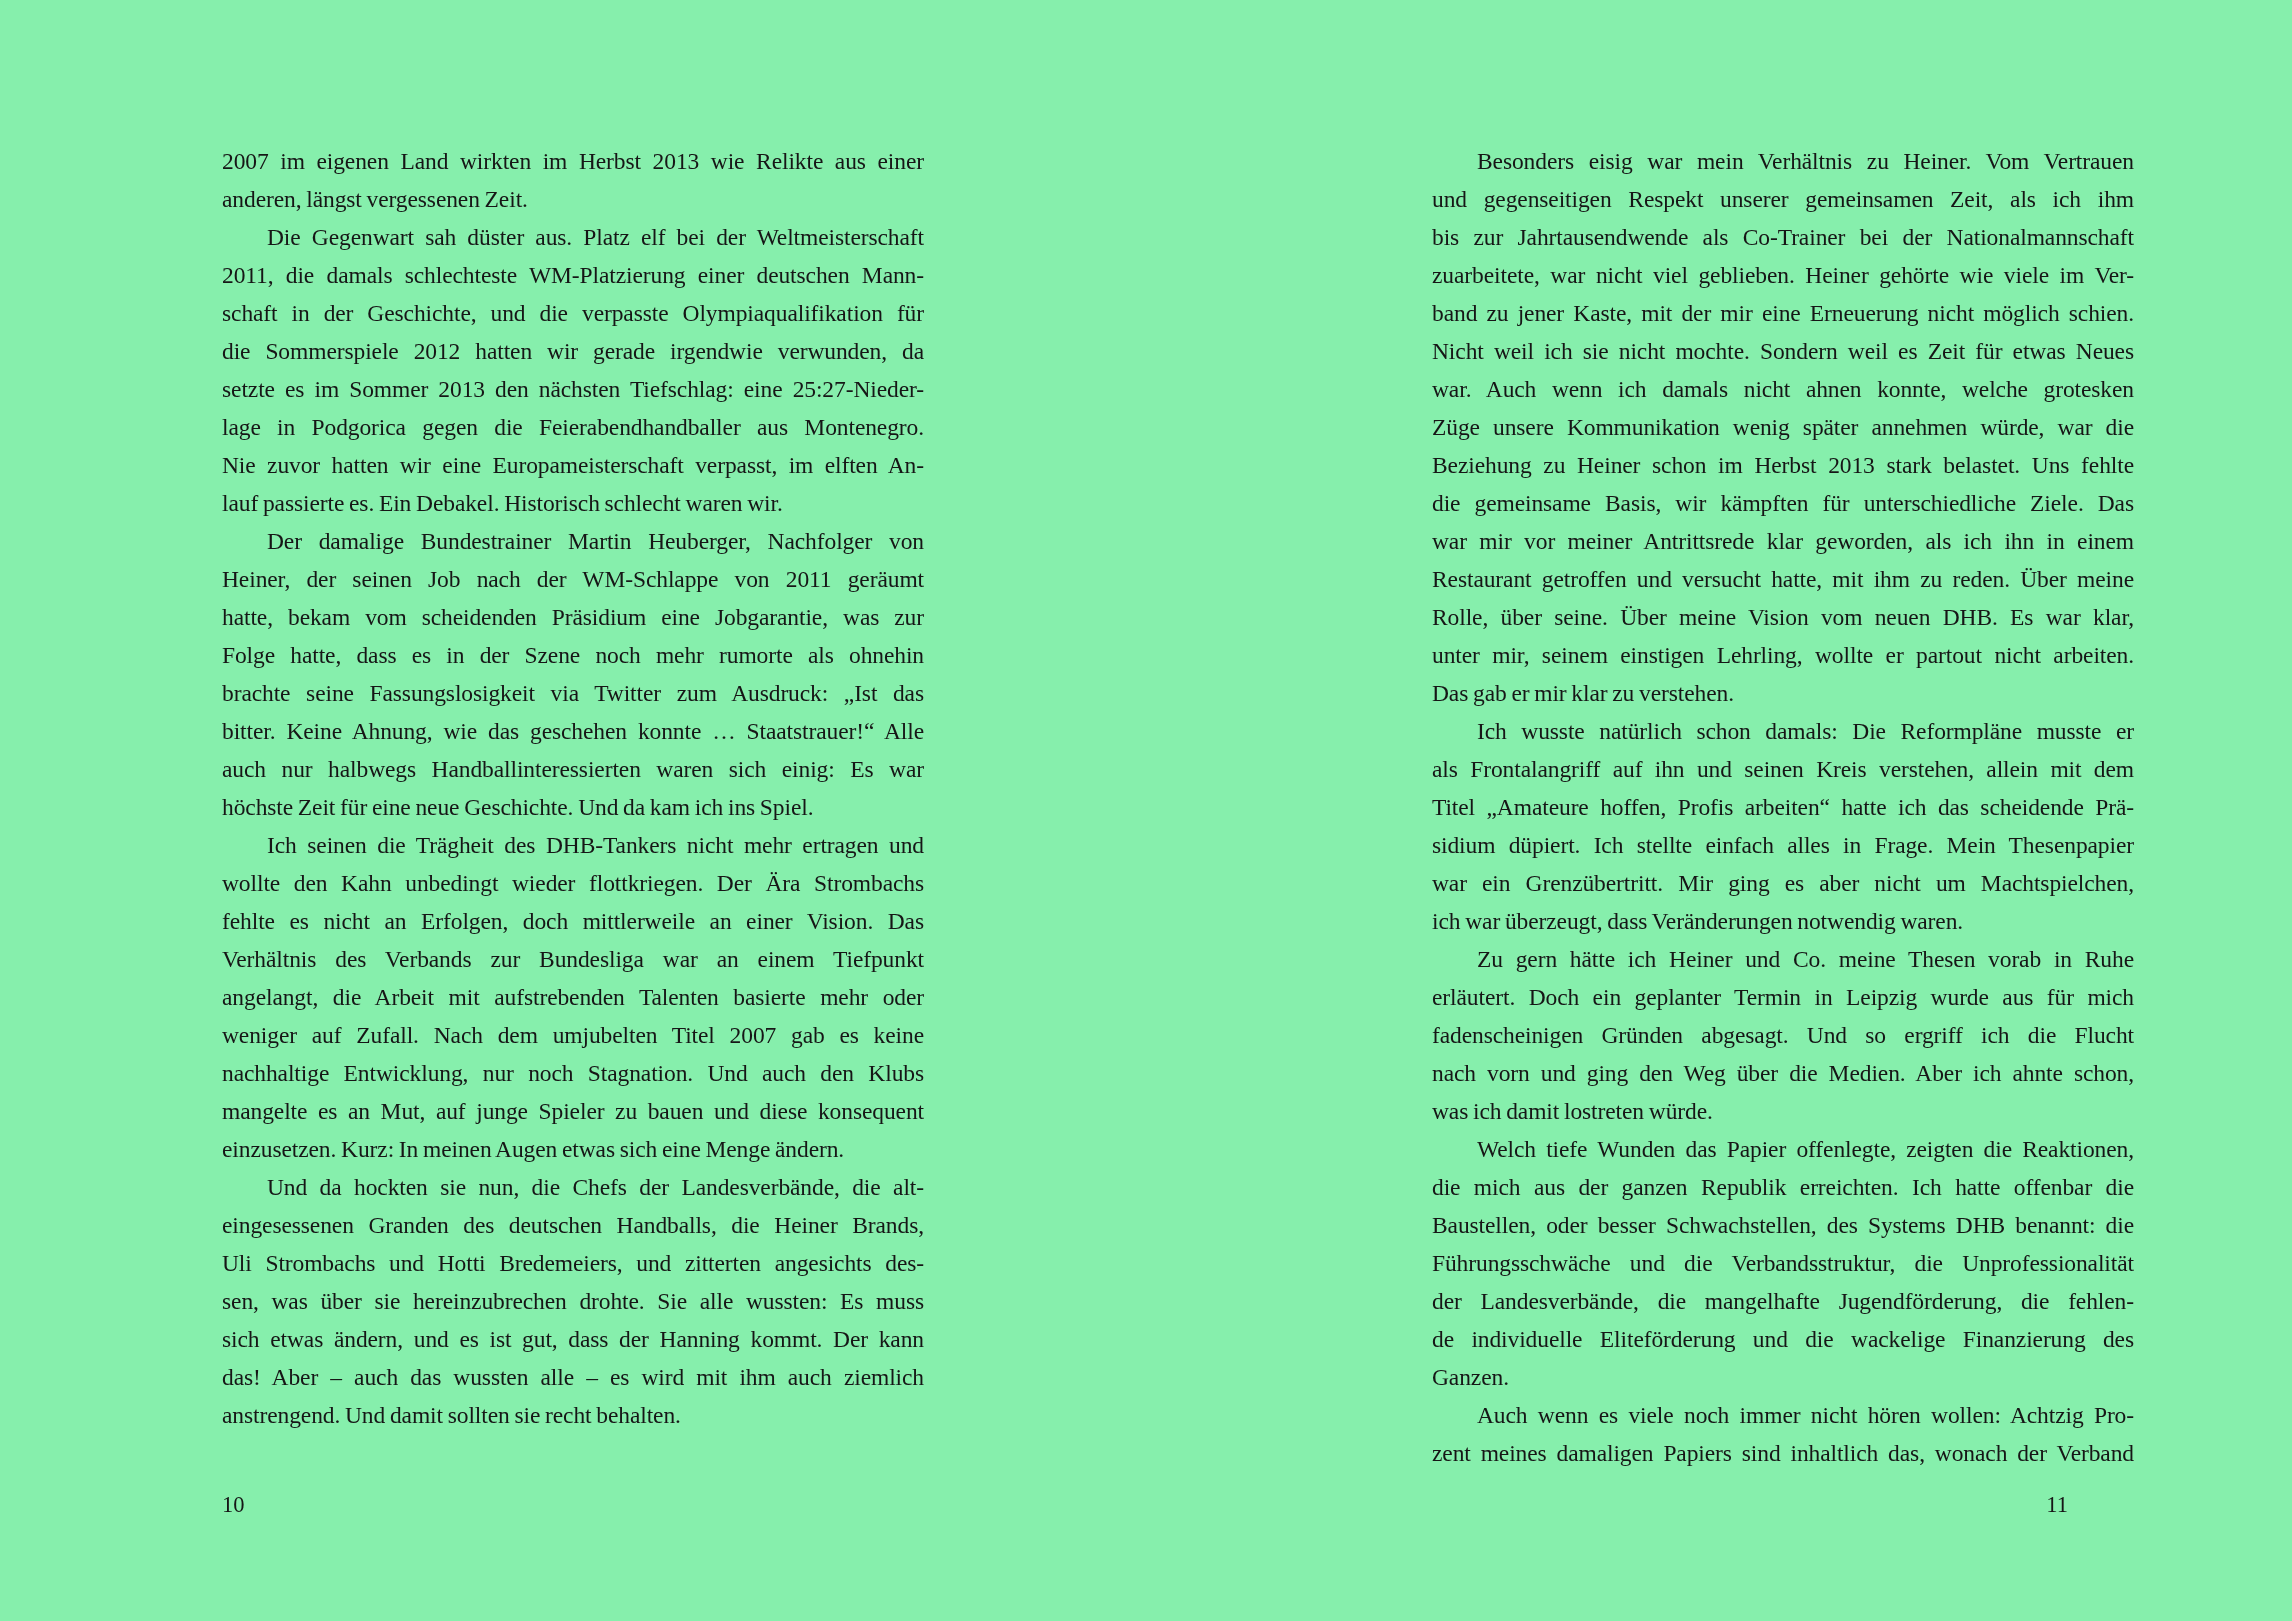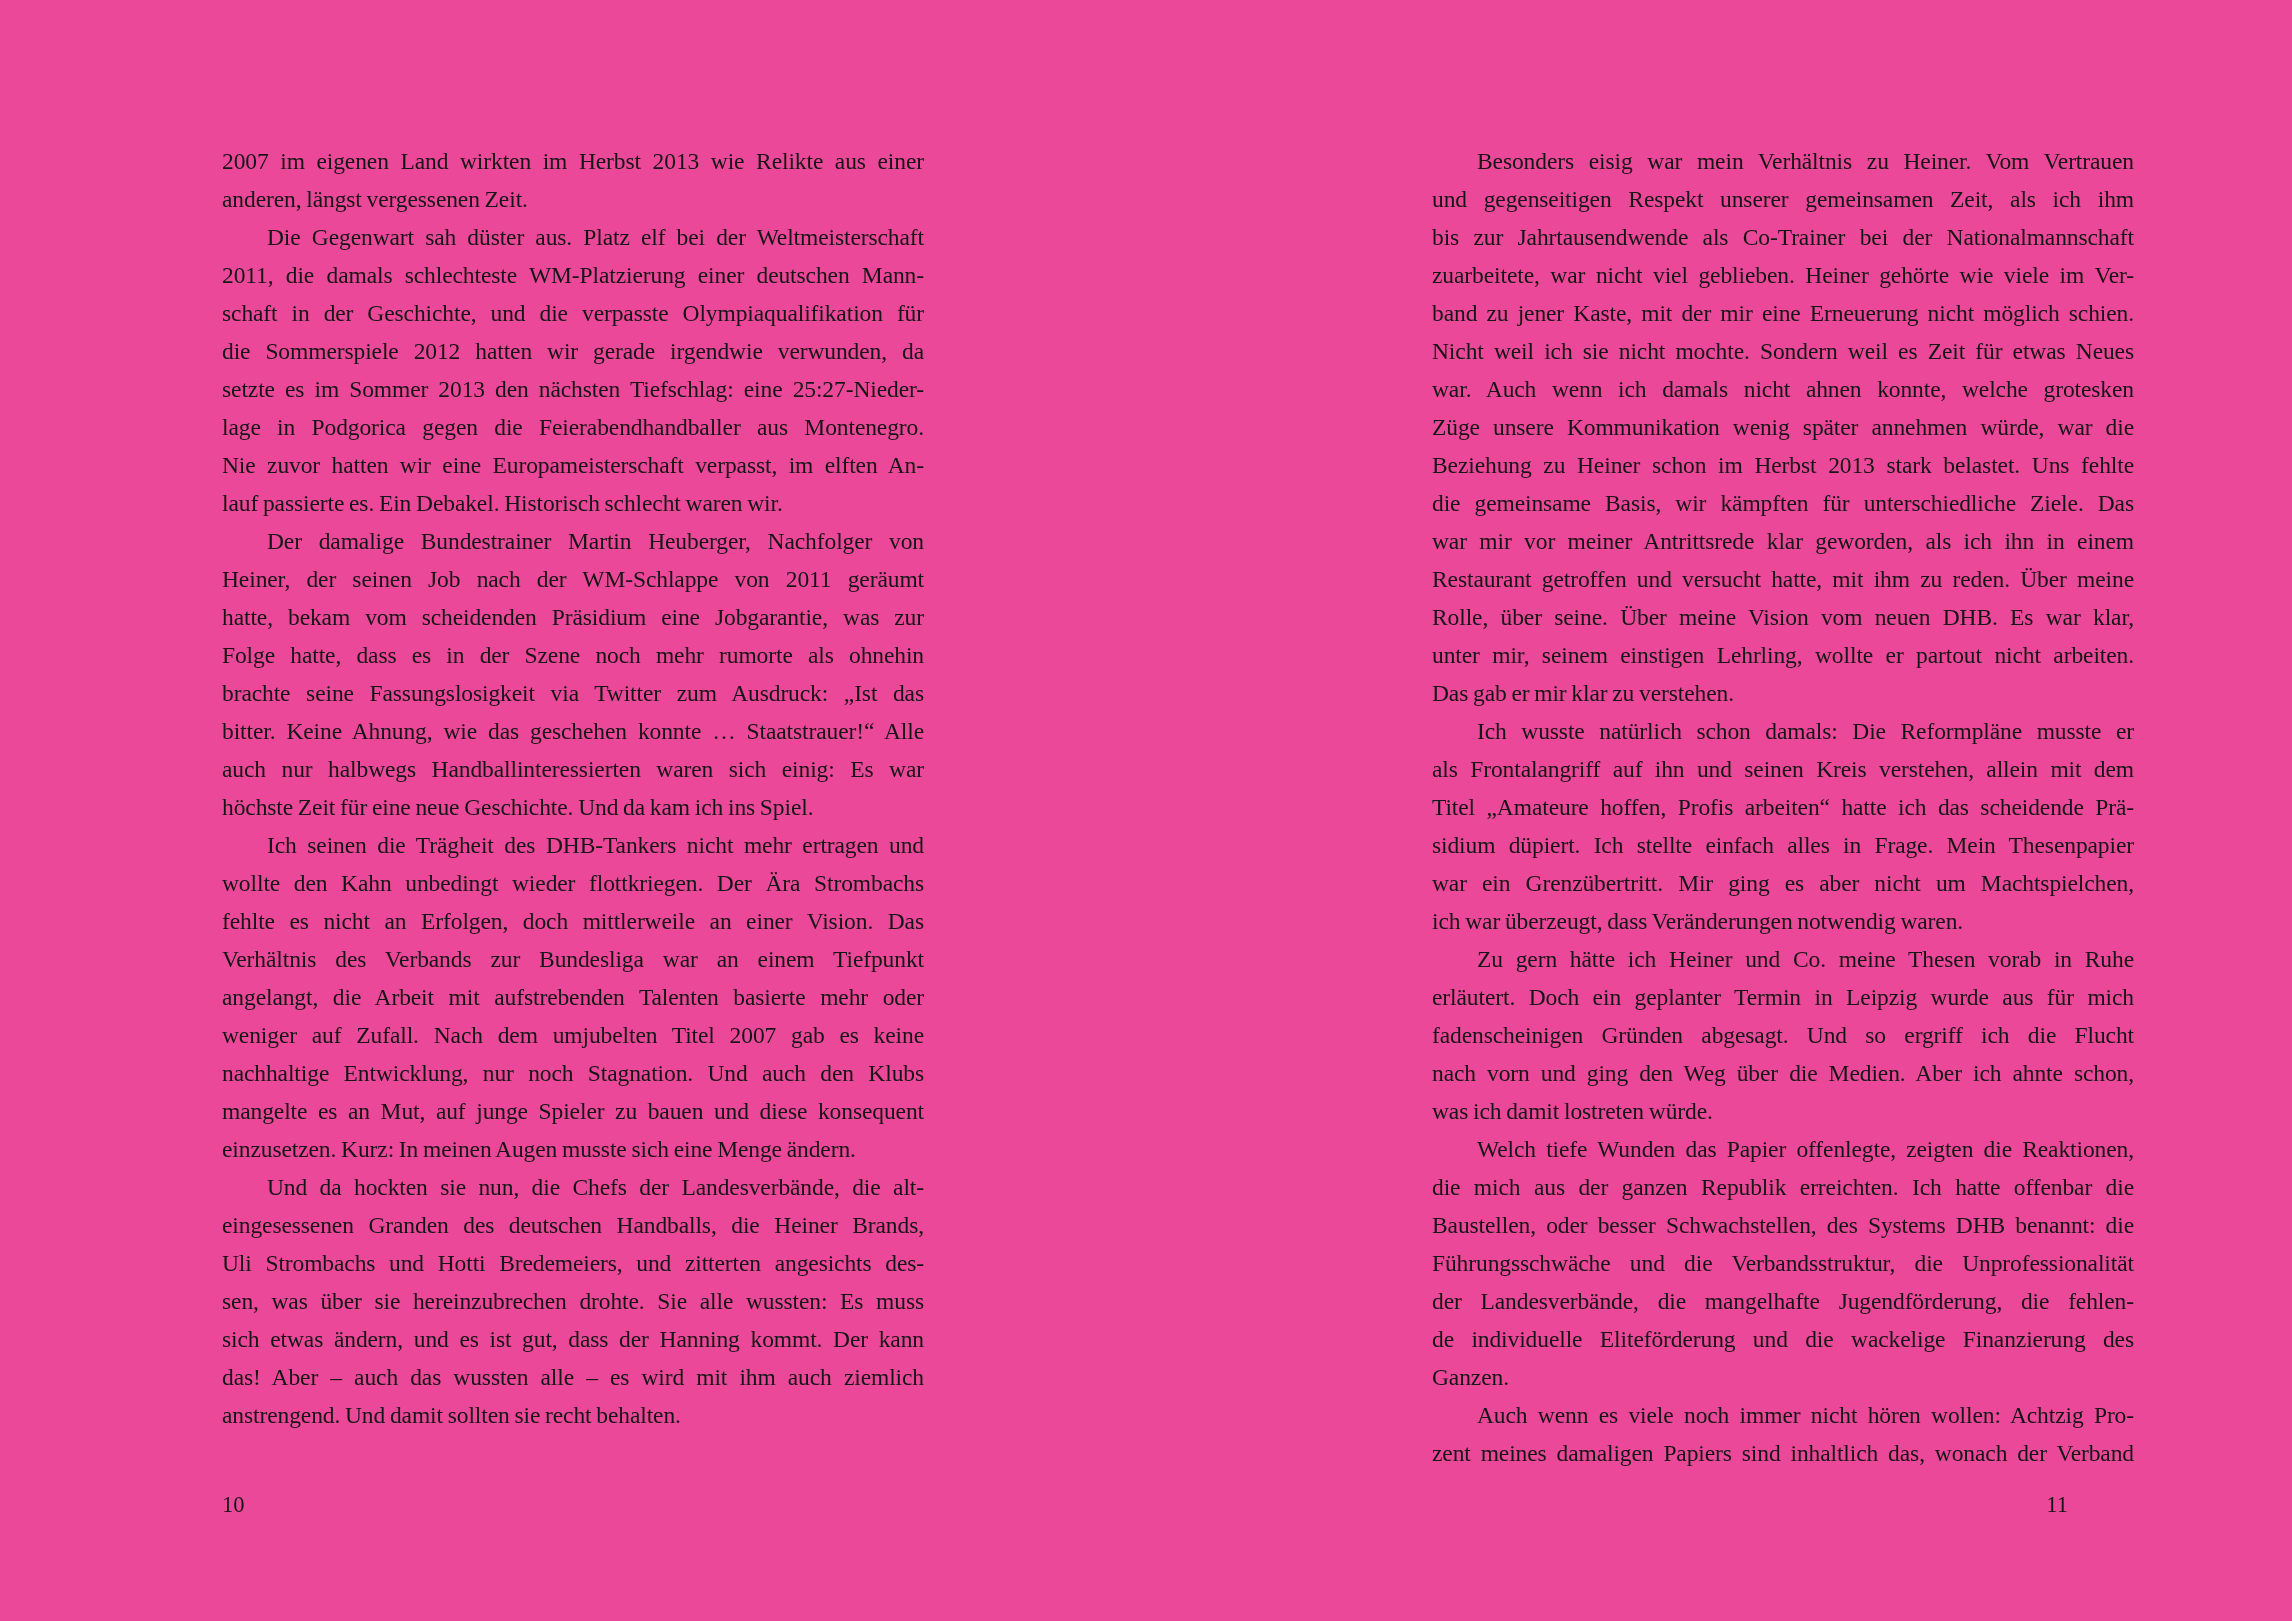--- a/index.html
+++ b/index.html
@@ -49,21 +49,21 @@
   .pageno-left { left: 222px; }
   .pageno-right {
     left: 1366px;
     width: 702px;
     text-align: right;
   }
 </style>
 </head>
 <body>
 
-<div class="spread" style="background: #ec4899;">
+<div class="spread" style="background: #86efac;">
 
   <div class="text-col col-left" style="color: rgb(22, 22, 22);">
       <div class="para">
         <div class="line">2007 im eigenen Land wirkten im Herbst 2013 wie Relikte aus einer</div>
         <div class="line endline">anderen, längst vergessenen Zeit.</div>
       </div>
       <div class="para">
         <div class="line indent">Die Gegenwart sah düster aus. Platz elf bei der Weltmeisterschaft</div>
         <div class="line">2011, die damals schlechteste WM-Platzierung einer deutschen Mann-</div>
         <div class="line">schaft in der Geschichte, und die verpasste Olympiaqualifikation für</div>
@@ -85,21 +85,21 @@
       </div>
       <div class="para">
         <div class="line indent">Ich seinen die Trägheit des DHB-Tankers nicht mehr ertragen und</div>
         <div class="line">wollte den Kahn unbedingt wieder flottkriegen. Der Ära Strombachs</div>
         <div class="line">fehlte es nicht an Erfolgen, doch mittlerweile an einer Vision. Das</div>
         <div class="line">Verhältnis des Verbands zur Bundesliga war an einem Tiefpunkt</div>
         <div class="line">angelangt, die Arbeit mit aufstrebenden Talenten basierte mehr oder</div>
         <div class="line">weniger auf Zufall. Nach dem umjubelten Titel 2007 gab es keine</div>
         <div class="line">nachhaltige Entwicklung, nur noch Stagnation. Und auch den Klubs</div>
         <div class="line">mangelte es an Mut, auf junge Spieler zu bauen und diese konsequent</div>
-        <div class="line endline">einzusetzen. Kurz: In meinen Augen musste sich eine Menge ändern.</div>
+        <div class="line endline">einzusetzen. Kurz: In meinen Augen etwas sich eine Menge ändern.</div>
       </div>
       <div class="para">
         <div class="line indent">Und da hockten sie nun, die Chefs der Landesverbände, die alt-</div>
         <div class="line">eingesessenen Granden des deutschen Handballs, die Heiner Brands,</div>
         <div class="line">Uli Strombachs und Hotti Bredemeiers, und zitterten angesichts des-</div>
         <div class="line">sen, was über sie hereinzubrechen drohte. Sie alle wussten: Es muss</div>
         <div class="line">sich etwas ändern, und es ist gut, dass der Hanning kommt. Der kann</div>
         <div class="line">das! Aber – auch das wussten alle – es wird mit ihm auch ziemlich</div>
         <div class="line endline">anstrengend. Und damit sollten sie recht behalten.</div>
       </div>

